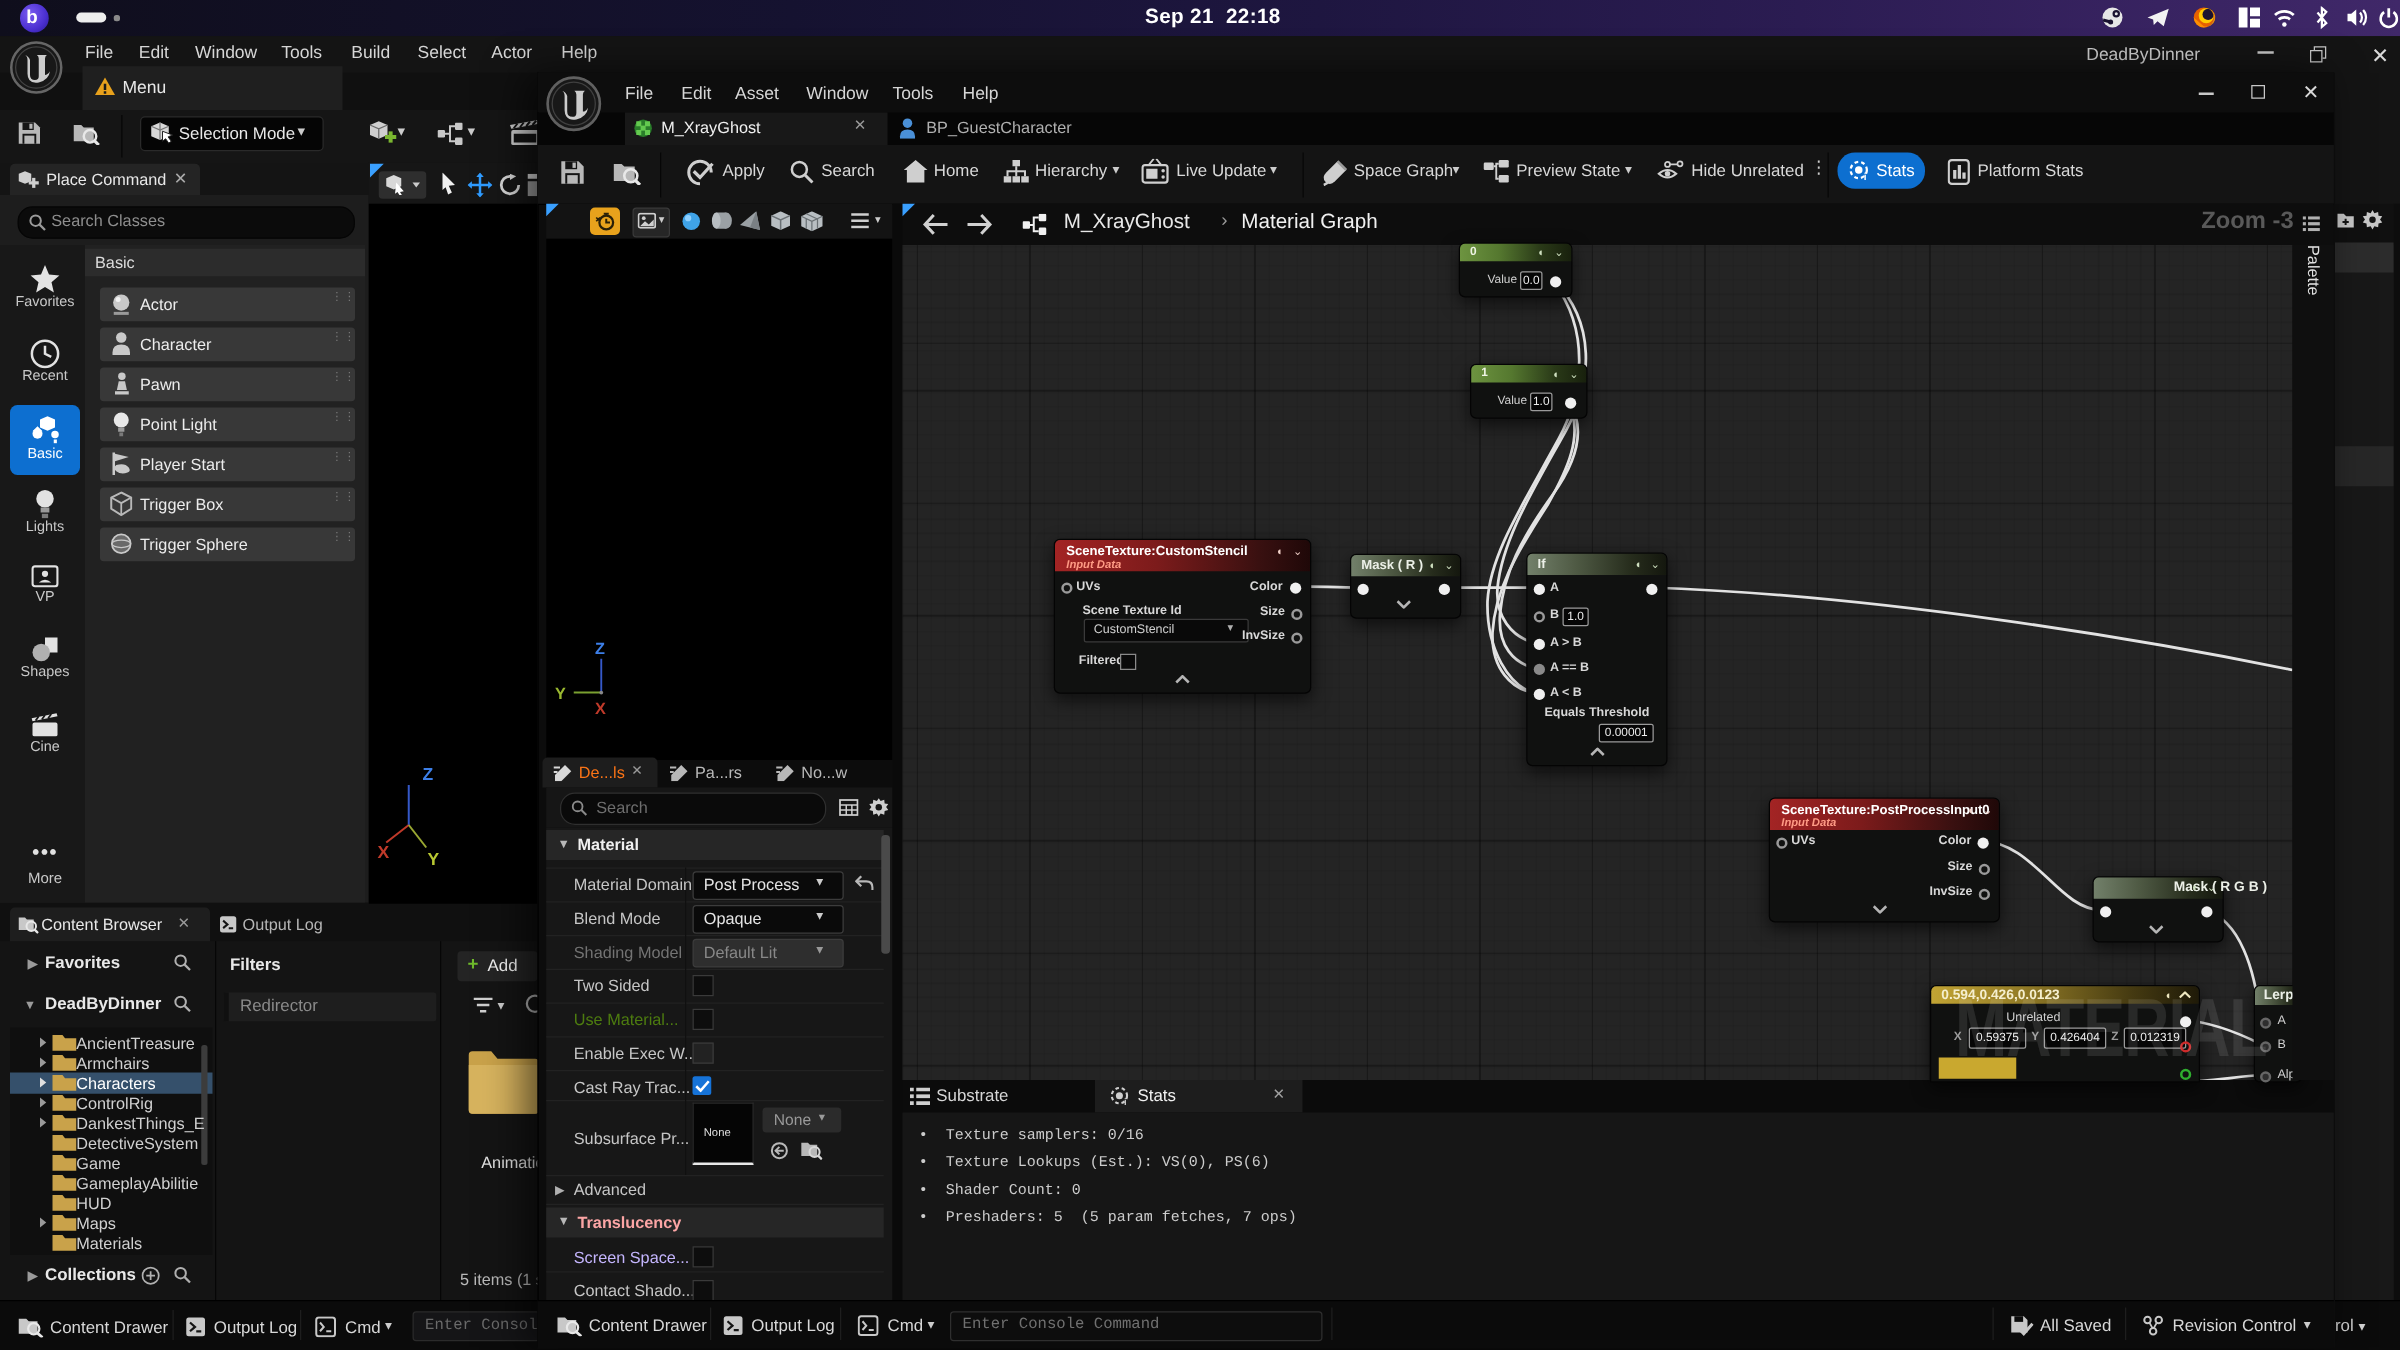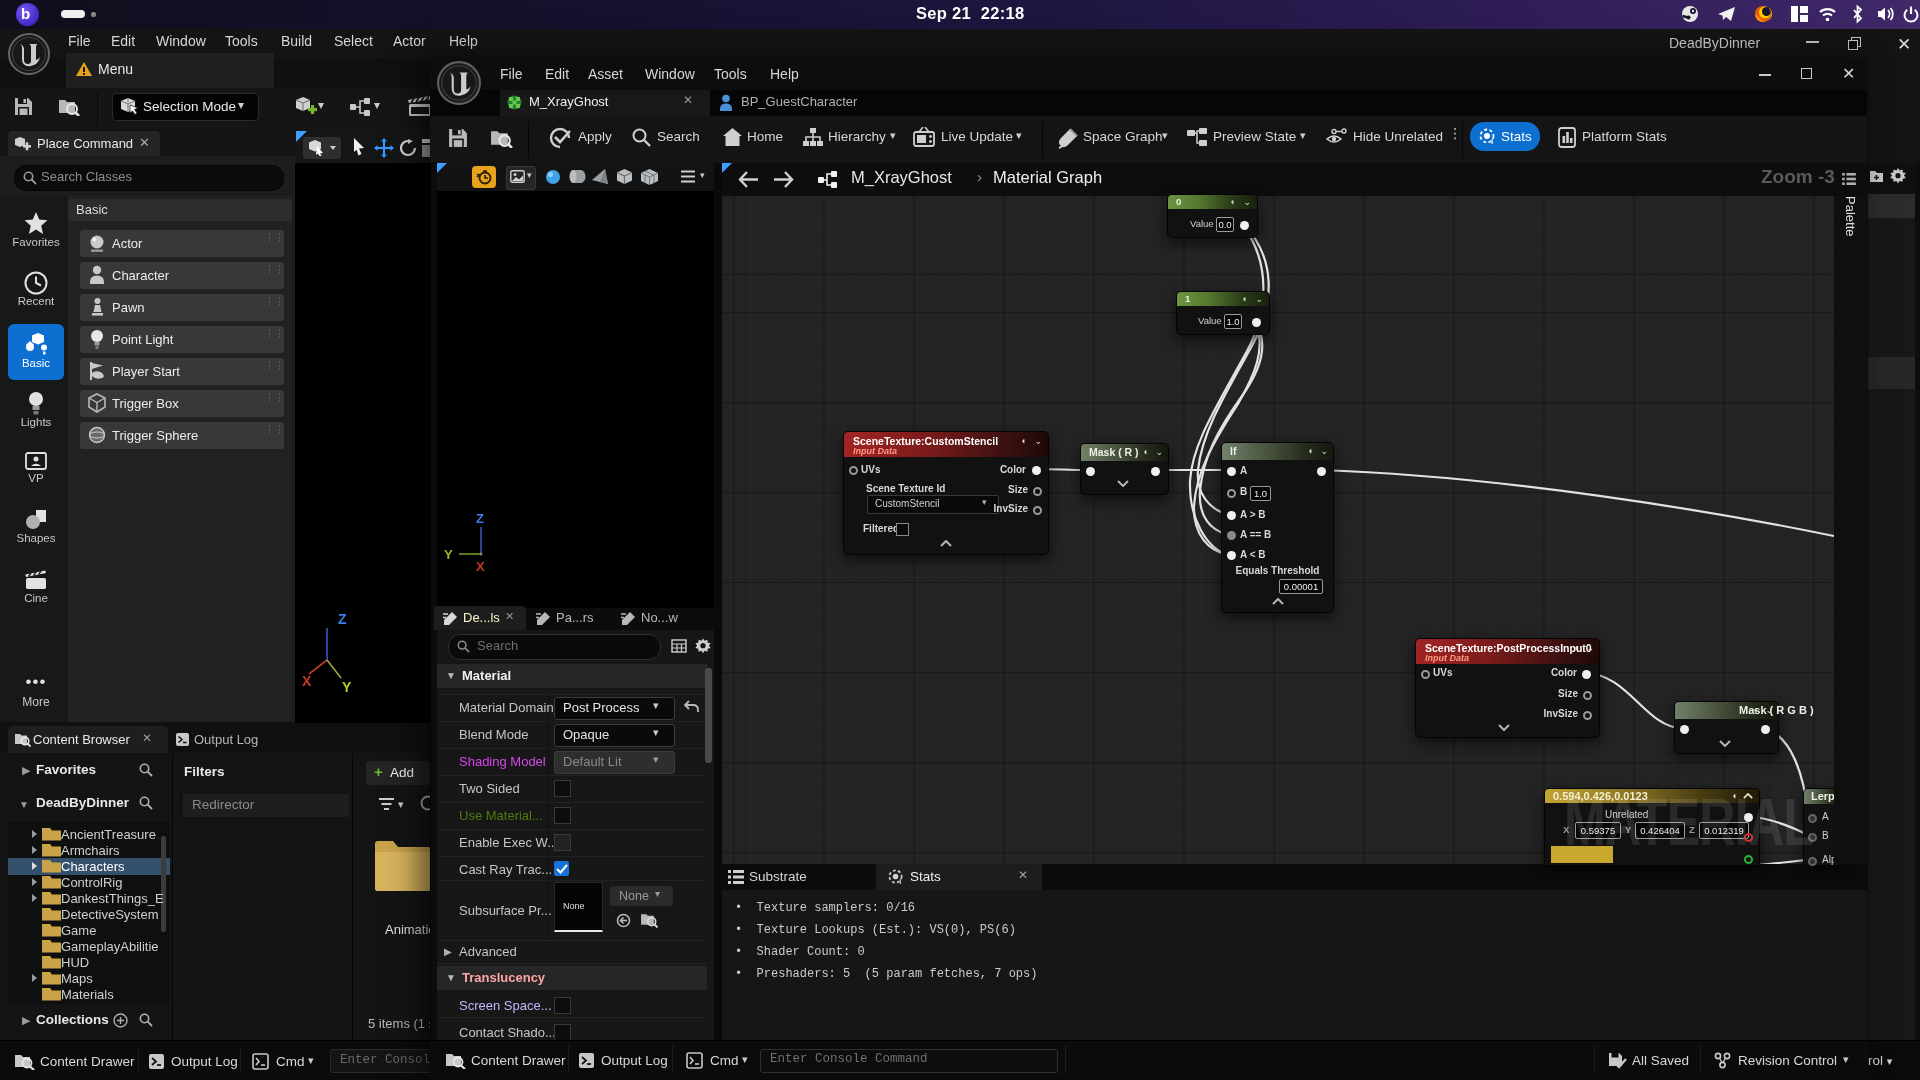--- a/index.html
+++ b/index.html
@@ -669,21 +669,21 @@
     </svg>
 </div>
 <div class="ab" id="mat-details">
 
 <div class="ab" style="left:437px;top:608px;width:277px;height:22px;background:#0c0c0c;"></div>
 <div class="ab" style="left:434px;top:606px;width:92px;height:24px;background:#1d1d1d;border-radius:4px 4px 0 0;"></div>
 <svg class="ab" style="left:442px;top:611px;" width="16" height="14" viewBox="0 0 16 14">
       <path d="M10 1 L15 6 L7 14 L2 14 L2 9 Z" fill="#d8d8d8"></path>
       <path d="M1 3 H6 M1 6.5 H4" stroke="#d8d8d8" stroke-width="1.6"></path>
     </svg>
-<div class="txt" style="left:463px;top:610px;font-size:13px;color:#fef9c3;">De...ls</div>
+<div class="txt" style="left:463px;top:610px;font-size:13px;color:#f97316;">De...ls</div>
 <div class="txt" style="left:505px;top:610px;font-size:11px;color:#9a9a9a;">✕</div>
 <svg class="ab" style="left:535px;top:611px;" width="16" height="14" viewBox="0 0 16 14">
       <path d="M10 1 L15 6 L7 14 L2 14 L2 9 Z" fill="#b8b8b8"></path>
       <path d="M1 3 H6 M1 6.5 H4" stroke="#b8b8b8" stroke-width="1.6"></path>
     </svg>
 <div class="txt" style="left:556px;top:610px;font-size:13px;color:#b8b8b8;">Pa...rs</div>
 <svg class="ab" style="left:620px;top:611px;" width="16" height="14" viewBox="0 0 16 14">
       <path d="M10 1 L15 6 L7 14 L2 14 L2 9 Z" fill="#b8b8b8"></path>
       <path d="M1 3 H6 M1 6.5 H4" stroke="#b8b8b8" stroke-width="1.6"></path>
     </svg>
@@ -718,21 +718,21 @@
 <div class="ab" style="left:437px;top:802px;width:270px;height:1px;background:#222;"></div>
 <div class="ab" style="left:437px;top:829px;width:270px;height:1px;background:#222;"></div>
 <div class="ab" style="left:437px;top:856px;width:270px;height:1px;background:#222;"></div>
 <div class="ab" style="left:437px;top:880px;width:270px;height:1px;background:#222;"></div>
 <div class="ab" style="left:437px;top:940px;width:270px;height:1px;background:#222;"></div>
 <div class="ab" style="left:437px;top:963px;width:270px;height:1px;background:#222;"></div>
 <div class="ab" style="left:548px;top:694px;width:1px;height:246px;background:#101010;"></div>
 
 <div class="txt" style="left:459px;top:700px;font-size:13px;color:#c6c6c6;">Material Domain</div>
 <div class="txt" style="left:459px;top:727px;font-size:13px;color:#c6c6c6;">Blend Mode</div>
-<div class="txt" style="left:459px;top:754px;font-size:13px;color:#d946ef;">Shading Model</div>
+<div class="txt" style="left:459px;top:754px;font-size:13px;color:#737373;">Shading Model</div>
 <div class="txt" style="left:459px;top:781px;font-size:13px;color:#c6c6c6;">Two Sided</div>
 <div class="txt" style="left:459px;top:808px;font-size:13px;color:#4d7c0f;">Use Material...</div>
 <div class="txt" style="left:459px;top:835px;font-size:13px;color:#c6c6c6;">Enable Exec W...</div>
 <div class="txt" style="left:459px;top:862px;font-size:13px;color:#c6c6c6;">Cast Ray Trac...</div>
 <div class="txt" style="left:459px;top:903px;font-size:13px;color:#c6c6c6;">Subsurface Pr...</div>
 
 <div class="ab" style="left:554px;top:697px;width:119px;height:21px;background:#0a0a0a;border:1px solid #3c3c3c;border-radius:3px;"></div>
 <div class="txt" style="left:563px;top:700px;font-size:13px;color:#e5e5e5;">Post Process</div>
 <div class="txt" style="left:653px;top:699px;font-size:11px;color:#cccccc;">▾</div>
 <svg class="ab" style="left:684px;top:700px;" width="15" height="13" viewBox="0 0 15 13">

